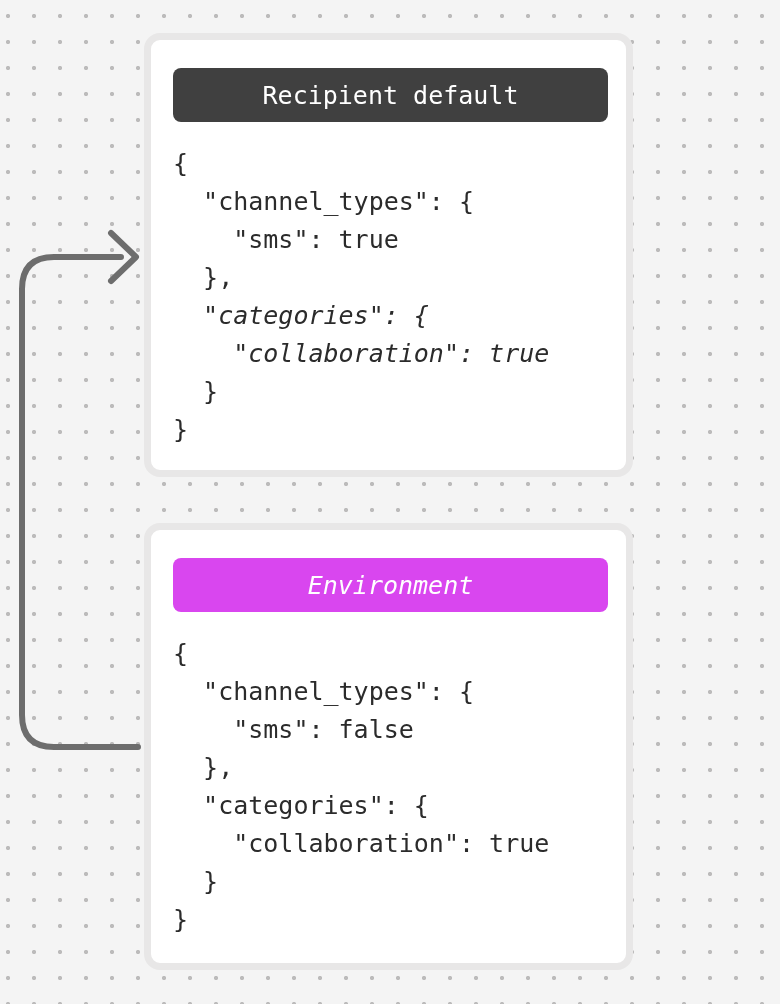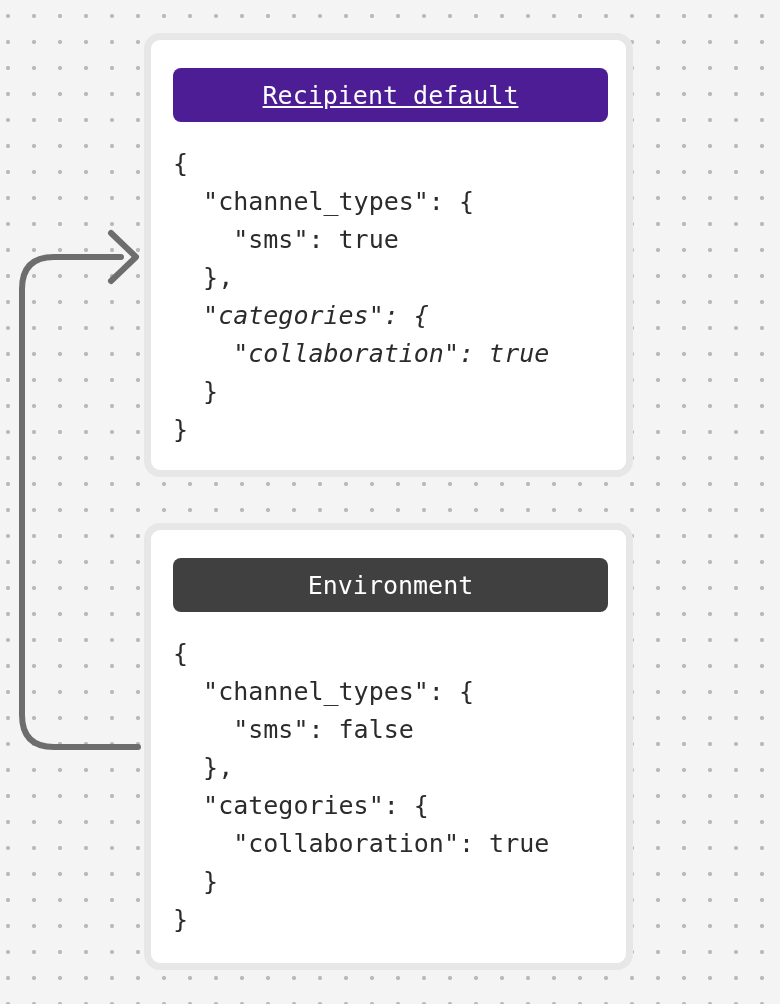--- a/index.html
+++ b/index.html
@@ -63,37 +63,37 @@
 <body>
 
 <div class="canvas">
 
   <svg class="flow-arrow" viewBox="0 0 780 1004" xmlns="http://www.w3.org/2000/svg">
     <path d="M 138 747 L 54 747 Q 22 747 22 715 L 22 289 Q 22 257 54 257 L 121 257" fill="none" stroke-width="6" stroke-linecap="round" stroke="#6d6d6d"></path>
     <path d="M 111 233 L 136 257 L 111 281" fill="none" stroke-width="6" stroke-linecap="round" stroke-linejoin="round" stroke="#6d6d6d"></path>
   </svg>
 
   <div class="card card-top">
-    <div class="card-header" style="background: #4c1d95; color: rgb(255, 255, 255); text-decoration: underline;">
+    <div class="card-header" style="background: #404040; color: rgb(255, 255, 255);">
       <span>Recipient default</span>
     </div>
     <div class="code-block">
         <div class="code-line">{</div>
         <div class="code-line">  "channel_types": {</div>
         <div class="code-line">    "sms": true</div>
         <div class="code-line">  },</div>
         <div class="code-line italic">  "categories": {</div>
         <div class="code-line italic">    "collaboration": true</div>
         <div class="code-line">  }</div>
         <div class="code-line">}</div>
       </div>
   </div>
 
   <div class="card card-bottom">
-    <div class="card-header" style="background: #404040; color: rgb(255, 255, 255);">
+    <div class="card-header" style="background: #d946ef; color: rgb(255, 255, 255); font-style: italic;">
       <span>Environment</span>
     </div>
     <div class="code-block">
         <div class="code-line">{</div>
         <div class="code-line">  "channel_types": {</div>
         <div class="code-line">    "sms": false</div>
         <div class="code-line">  },</div>
         <div class="code-line">  "categories": {</div>
         <div class="code-line">    "collaboration": true</div>
         <div class="code-line">  }</div>

